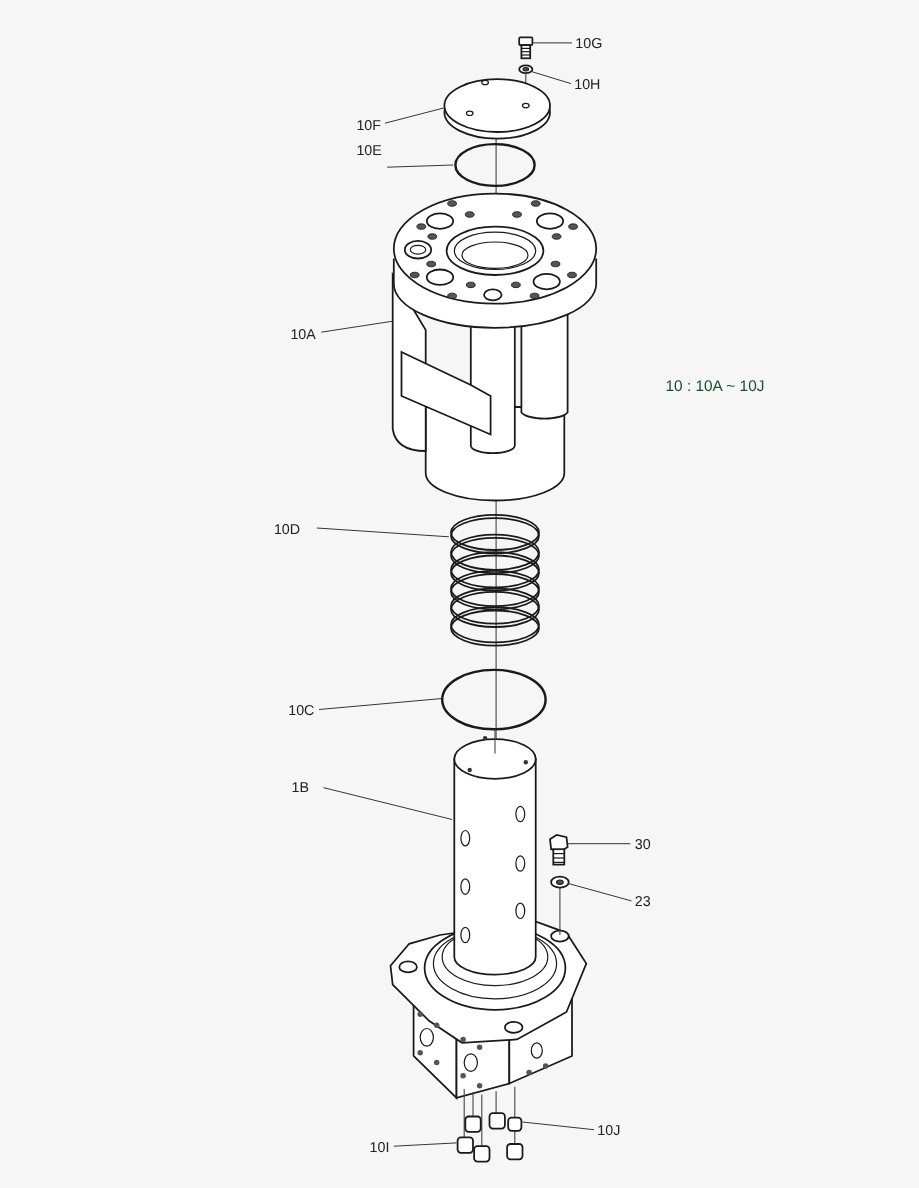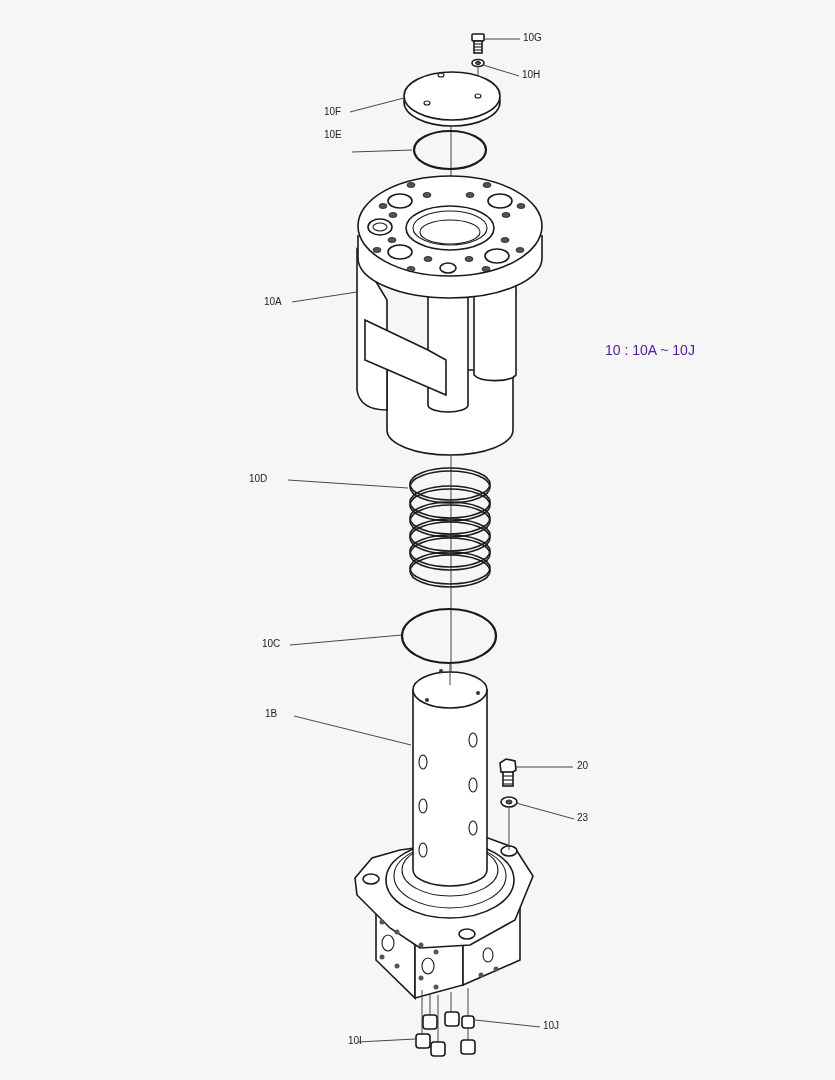--- a/index.html
+++ b/index.html
@@ -1,19 +1,19 @@
 <!DOCTYPE html>
 <html><head>
 <meta charset="utf-8">
 <style>
   html,body{margin:0;padding:0;}
   body{width:835px;height:1080px;background:#f6f6f6;position:relative;overflow:hidden;font-family:"Liberation Sans",sans-serif;}
   #diagram{position:absolute;left:0;top:0;width:835px;height:1080px;}
-  .lbl{position:absolute;font-size:10px;color:#222;line-height:1;white-space:nowrap;}
-  .legend{position:absolute;font-size:14px;color:#4c1d95;white-space:nowrap;}
+  .lbl{position:absolute;font-size:13px;color:#222;line-height:1;white-space:nowrap;}
+  .legend{position:absolute;font-size:14px;color:#14532d;white-space:nowrap;}
   svg .s{fill:#fff;stroke:#1a1a1a;stroke-width:1.6;}
   svg .t{fill:none;stroke:#1a1a1a;stroke-width:1.1;}
   svg .lead{fill:none;stroke:#333;stroke-width:0.9;}
   svg .hole{fill:#555;stroke:#1a1a1a;stroke-width:1;}
   svg .ax{stroke:#444;stroke-width:1;}
 </style>
 </head>
 <body>
 
 <svg id="diagram" viewBox="0 0 835 1080" xmlns="http://www.w3.org/2000/svg">
@@ -194,17 +194,17 @@
 </svg>
 
 <div class="lbl" style="left:523px;top:33px">10G</div>
 <div class="lbl" style="left:522px;top:70px">10H</div>
 <div class="lbl" style="left:324px;top:107px">10F</div>
 <div class="lbl" style="left:324px;top:130px">10E</div>
 <div class="lbl" style="left:264px;top:297px">10A</div>
 <div class="lbl" style="left:249px;top:474px">10D</div>
 <div class="lbl" style="left:262px;top:639px">10C</div>
 <div class="lbl" style="left:265px;top:709px">1B</div>
-<div class="lbl" style="left:577px;top:761px">20</div>
+<div class="lbl" style="left:577px;top:761px">30</div>
 <div class="lbl" style="left:577px;top:813px">23</div>
-<div class="lbl" style="left:348px;top:1036px">10I</div>
+<div class="lbl" style="left:336px;top:1036px">10I</div>
 <div class="lbl" style="left:543px;top:1021px">10J</div>
 <div class="legend" style="left:605px;top:342px">10 : 10A ~ 10J</div>
 
 </body></html>

